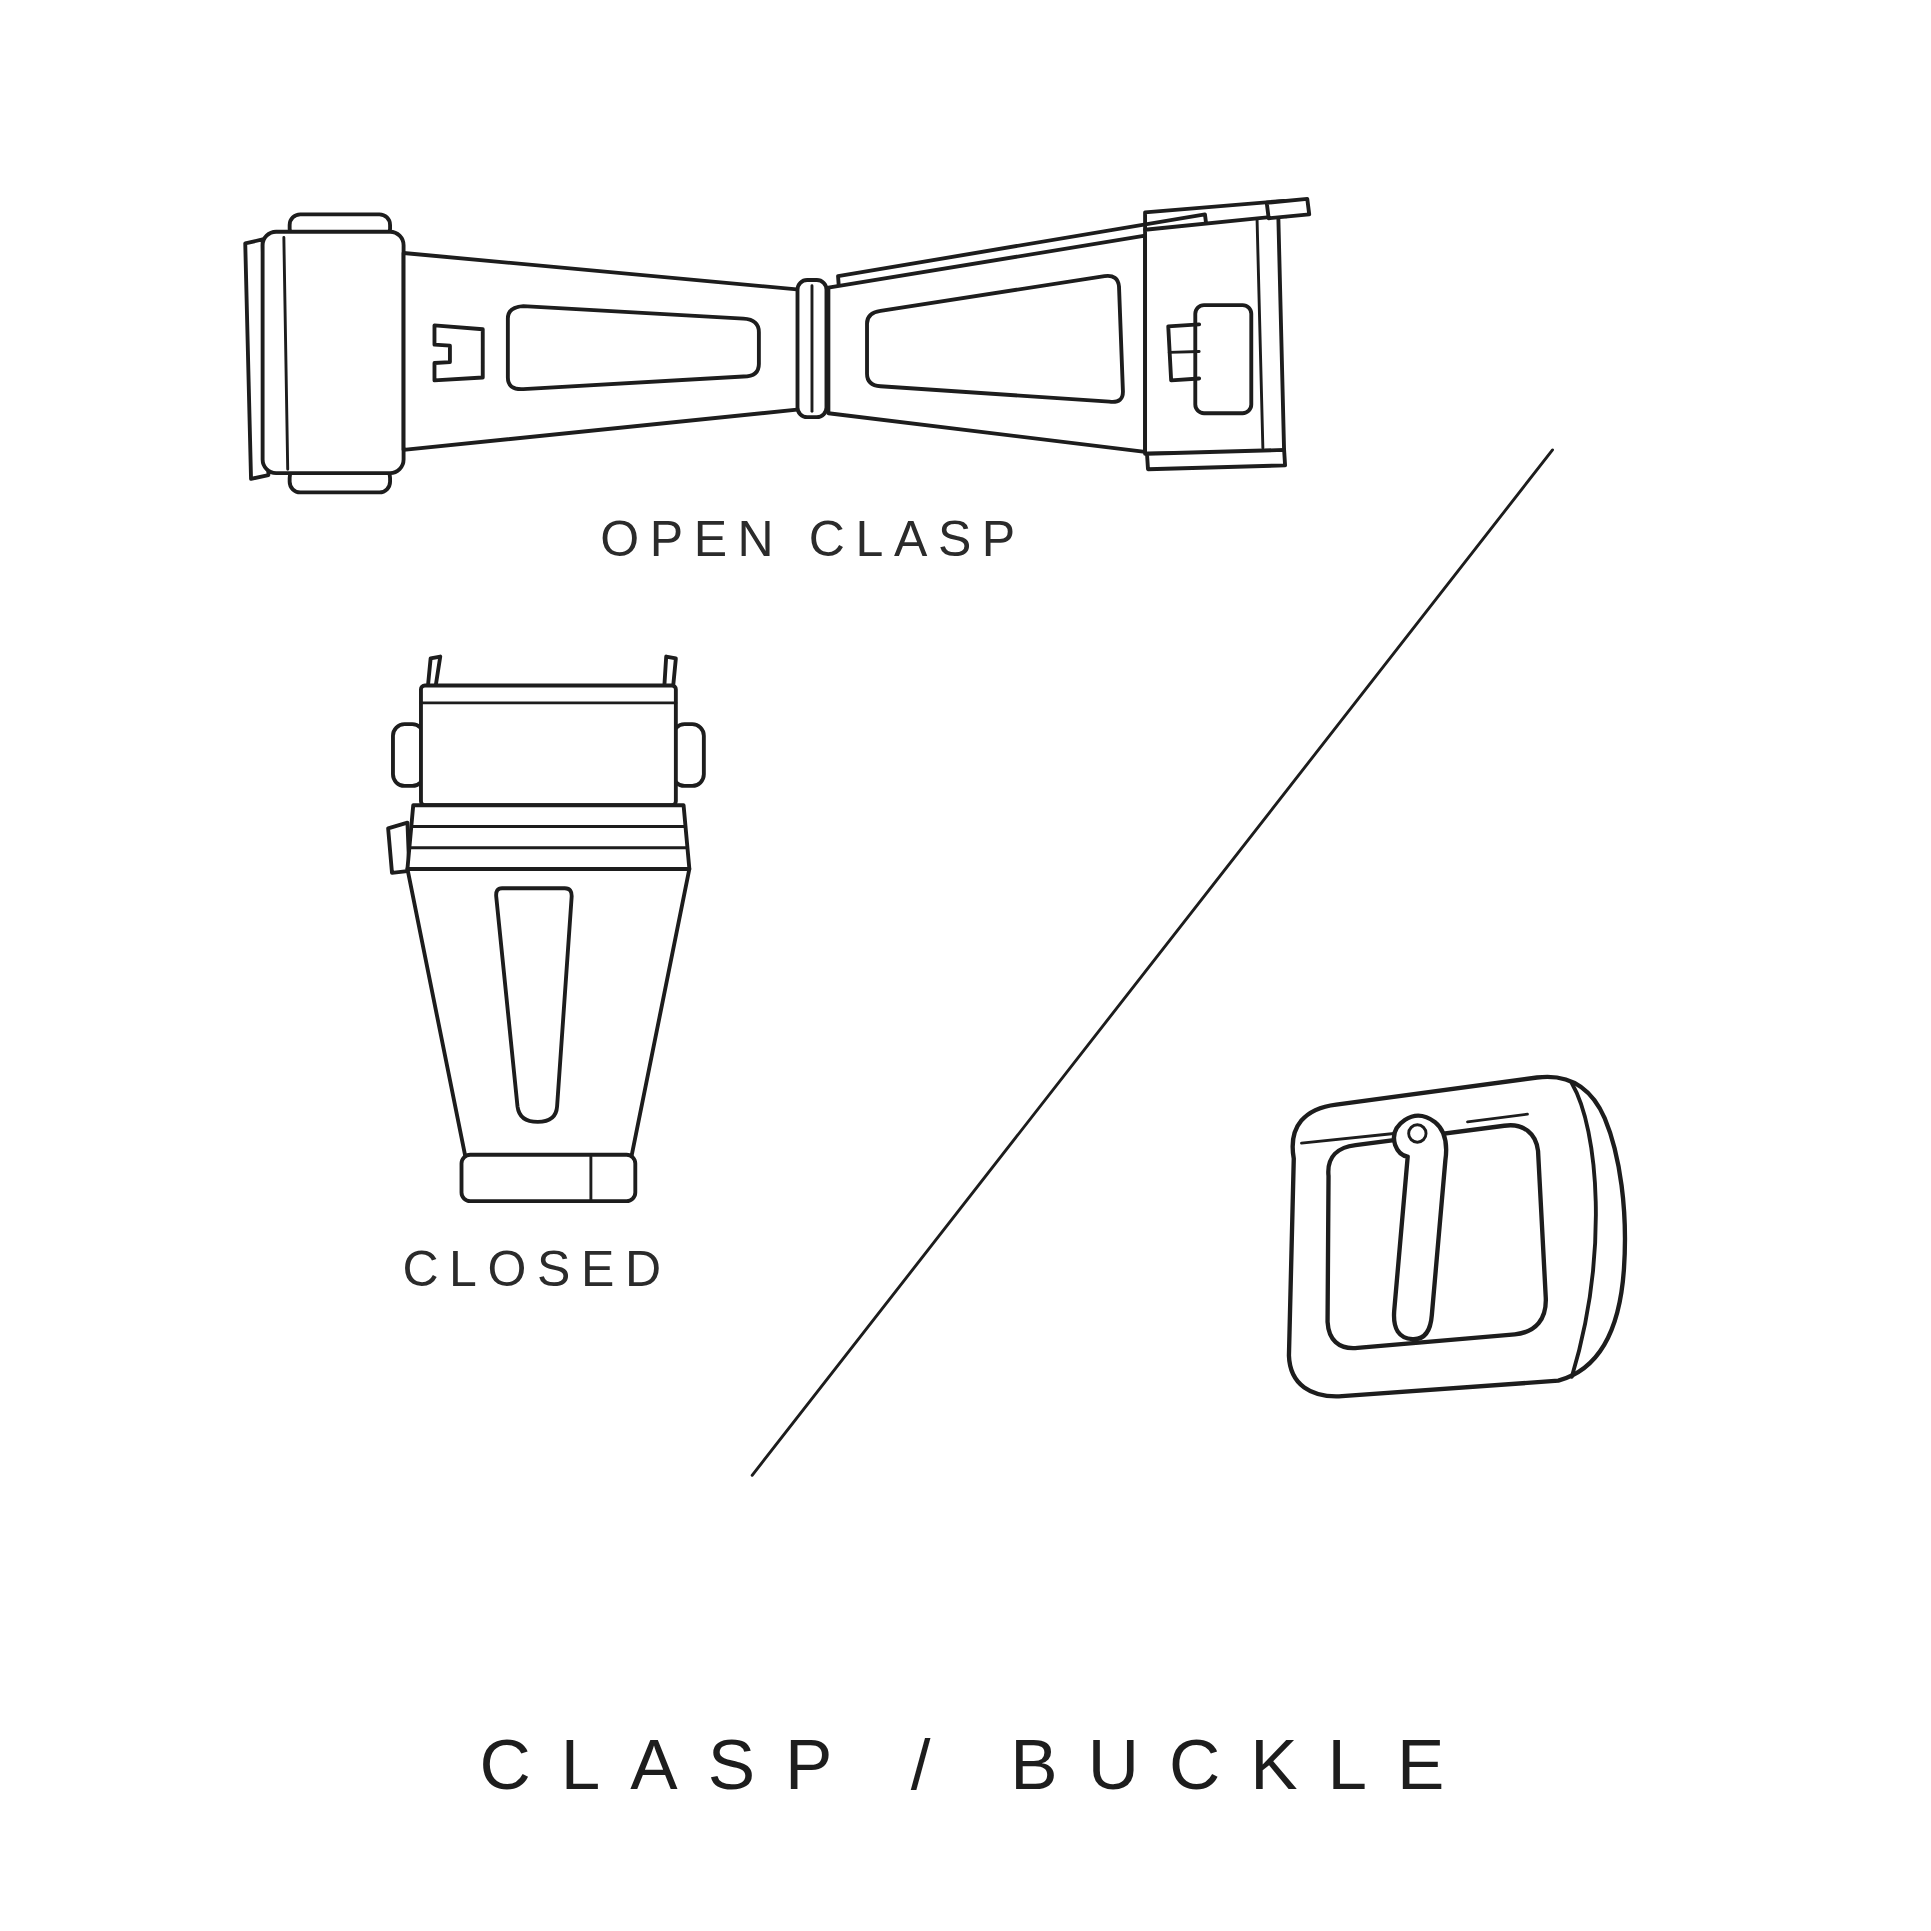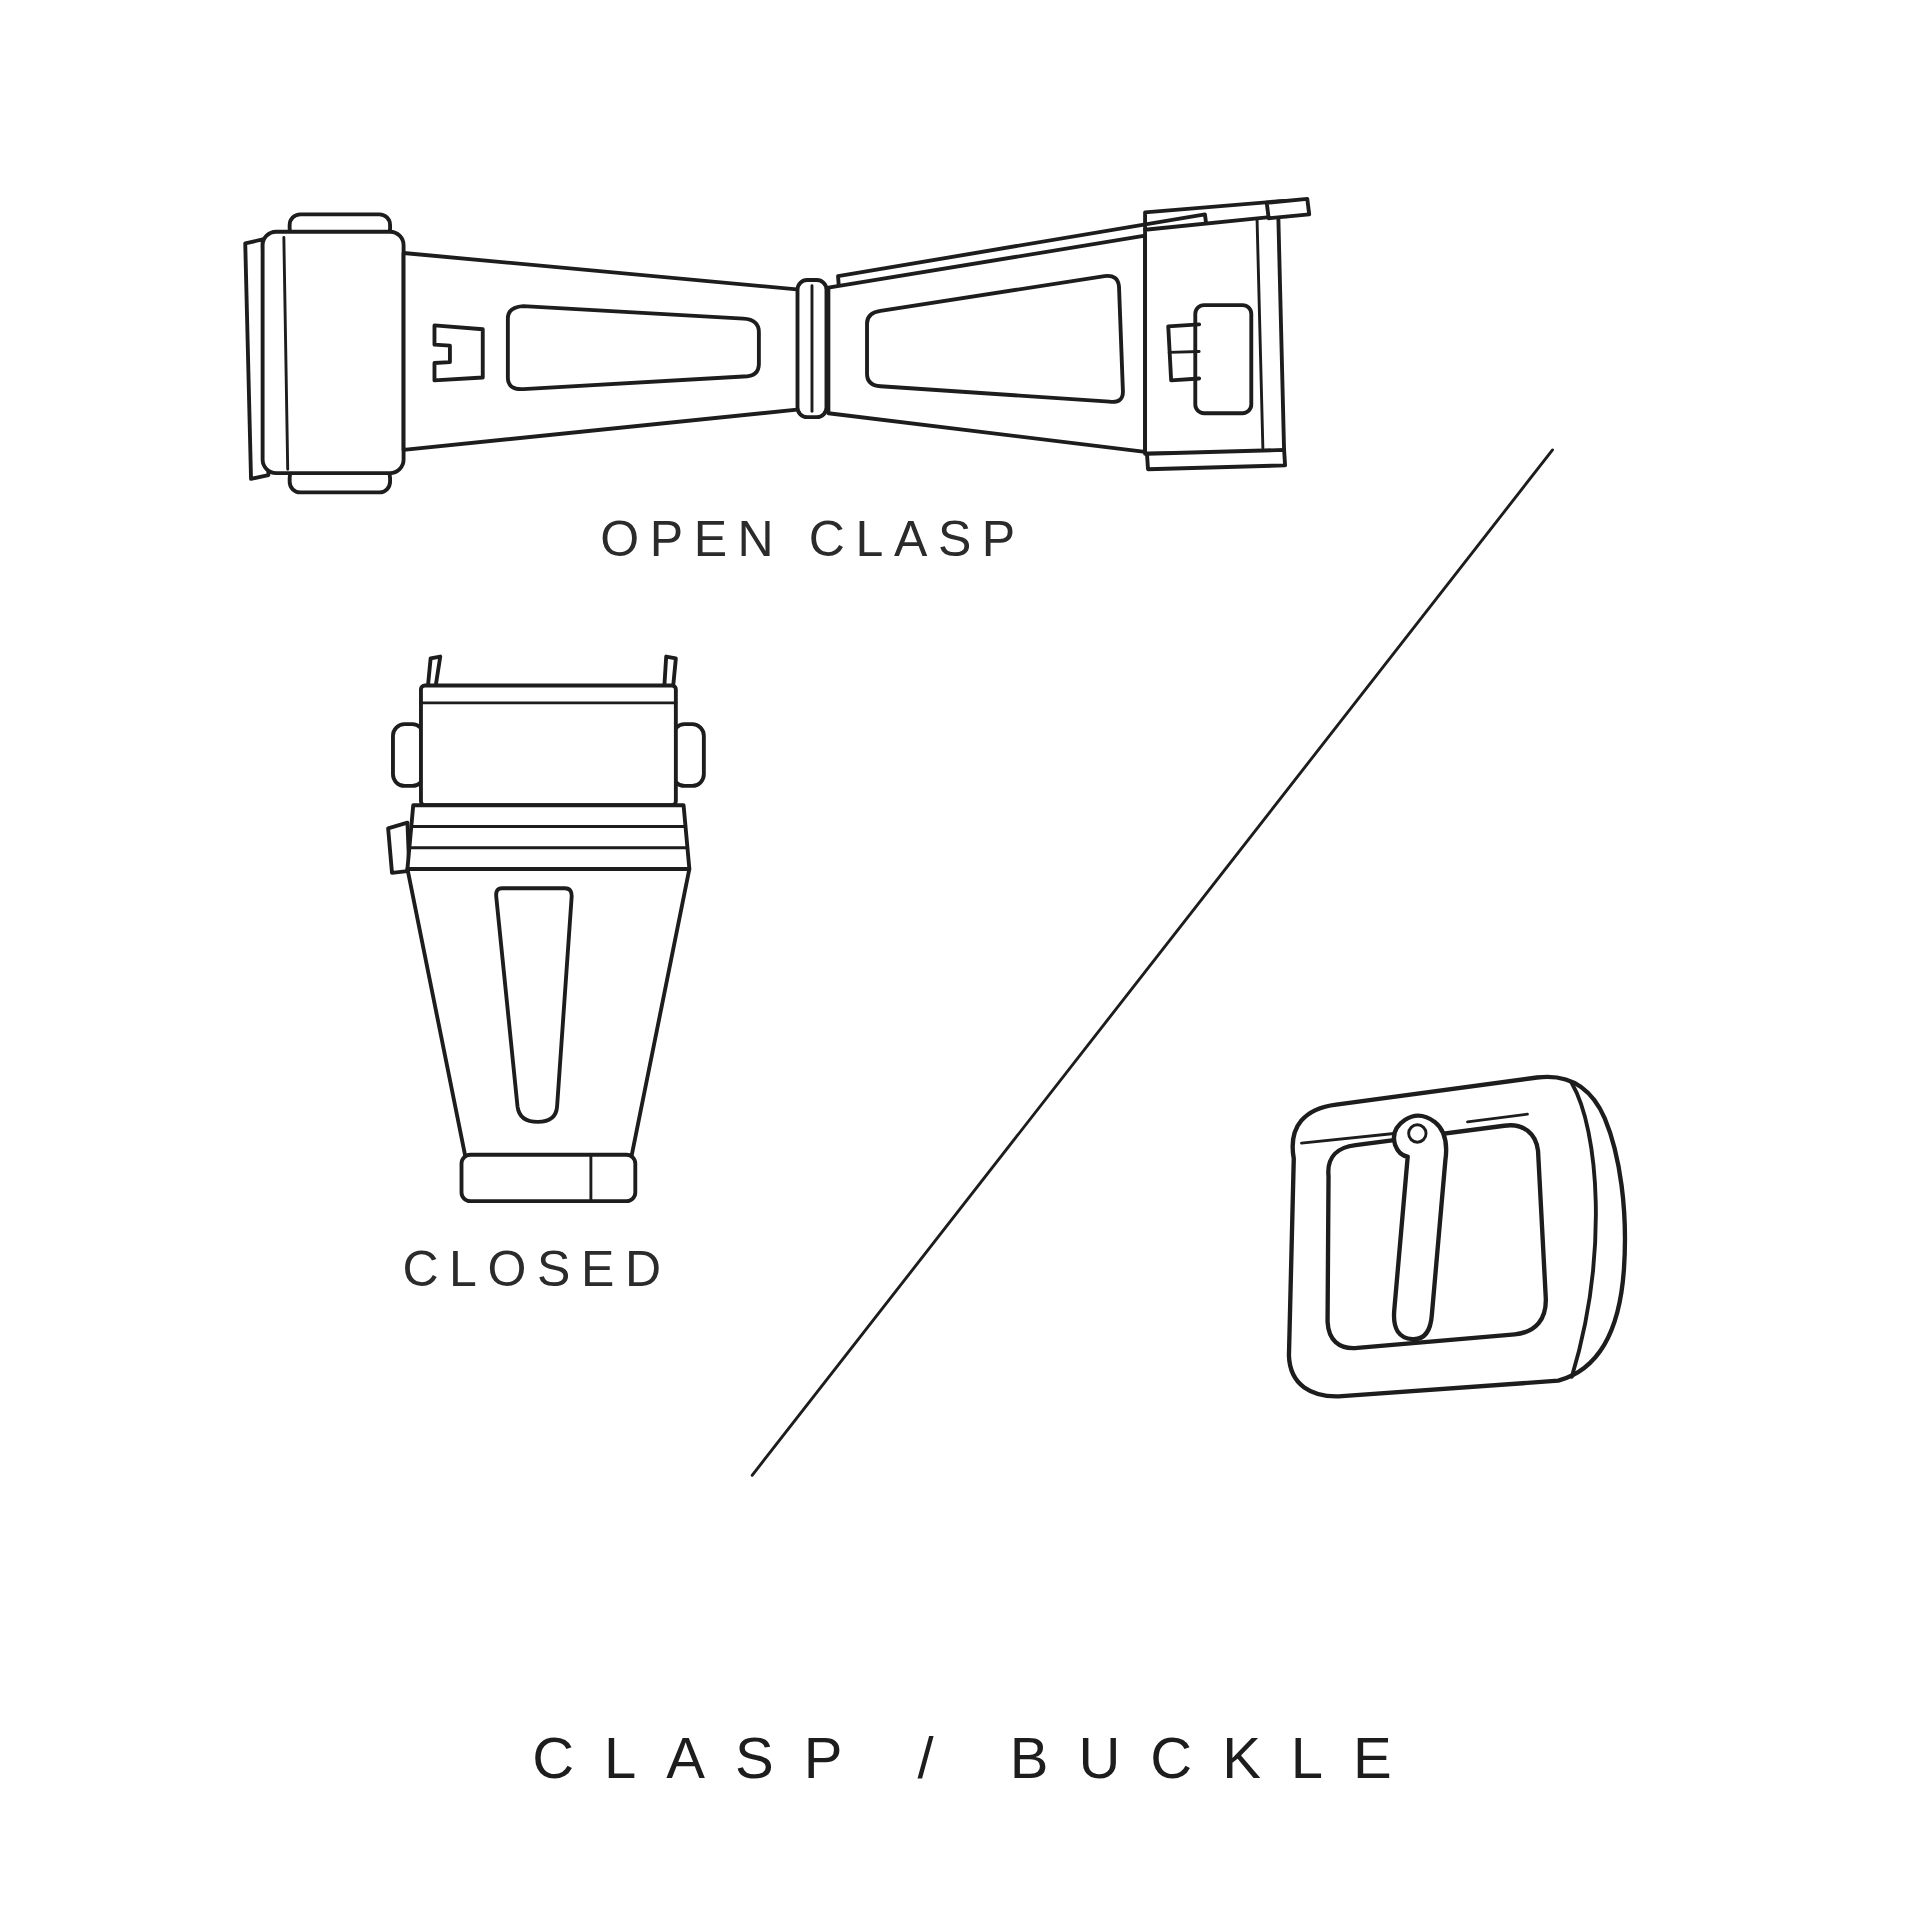--- a/index.html
+++ b/index.html
@@ -56,21 +56,21 @@
     color: var(--text, #2b2b2b);
     font-size: 50px;
     font-weight: 400;
     letter-spacing: 10.6px;
     white-space: nowrap;
   }
   .title {
     position: absolute;
     transform: translateX(-50%);
     color: var(--line, #1d1d1d);
-    font-size: 58px;
+    font-size: 71px;
     font-weight: 400;
     letter-spacing: 30px;
     white-space: nowrap;
   }
 </style>
 </head>
 <body>
 
 <div class="canvas">
 

